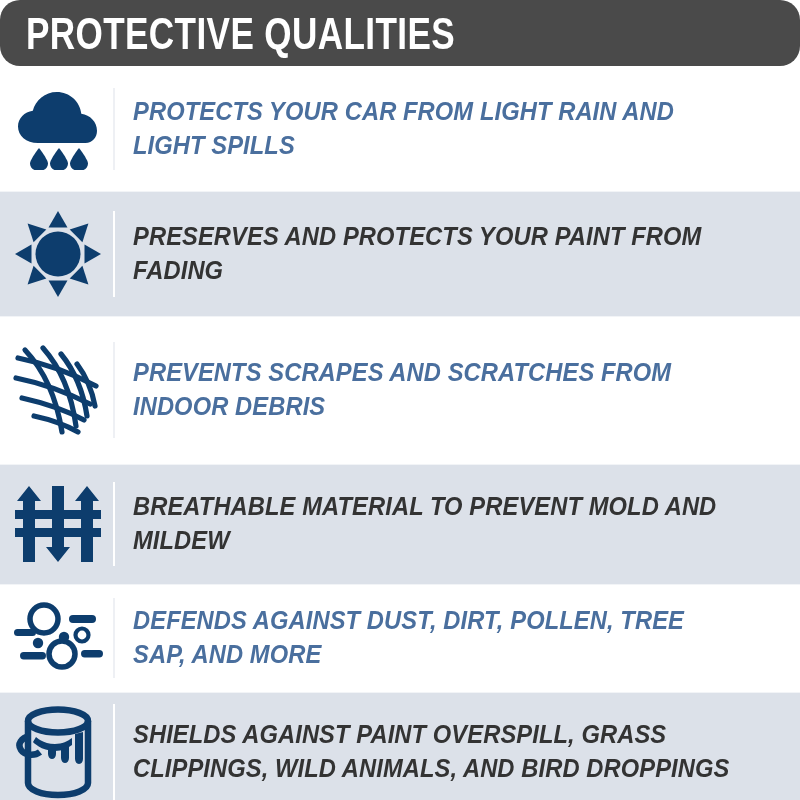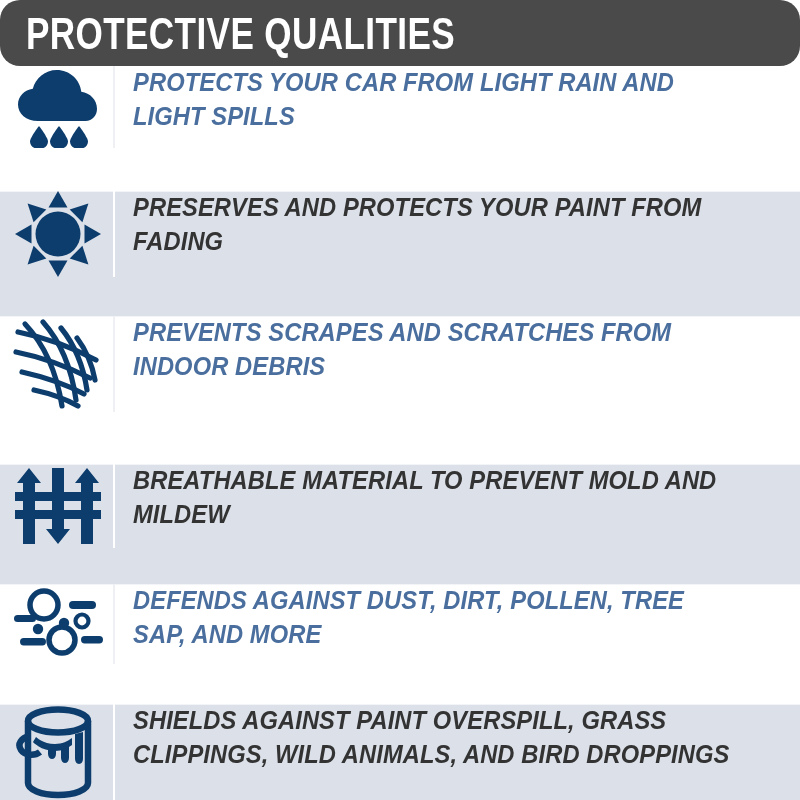--- a/index.html
+++ b/index.html
@@ -44,21 +44,21 @@
 
   
   .rows {
     position: relative;
     width: 800px;
     height: 734px;
   }
   .row {
     position: relative;
     display: flex;
-    align-items: flex-start;
+    align-items: center;
     width: 100%;
     box-sizing: border-box;
   }
   .row.light { background: #ffffff; }
   .row.shade { background: #dce1e9; }
 
   .row + .row::before {
     content: "";
     position: absolute;
     top: 0; left: 0; right: 0;
@@ -112,21 +112,21 @@
     transform-origin: left center;
   }
   .row.light .row-text { color: #4a6f9e; }
   .row.shade .row-text { color: #333333; }
 
   
   .r1 { height: 125px; }
   .r2 { height: 125px; }
   .r3 { height: 148px; }
   .r4 { height: 120px; }
-  .r5 { height: 120px; }
+  .r5 { height: 108px; }
   .r6 { height: 119px; }
 </style>
 </head>
 <body>
 
 <div id="infographic">
 
   <div class="header-bar">
     <div class="header-title">PROTECTIVE QUALITIES</div>
   </div>

